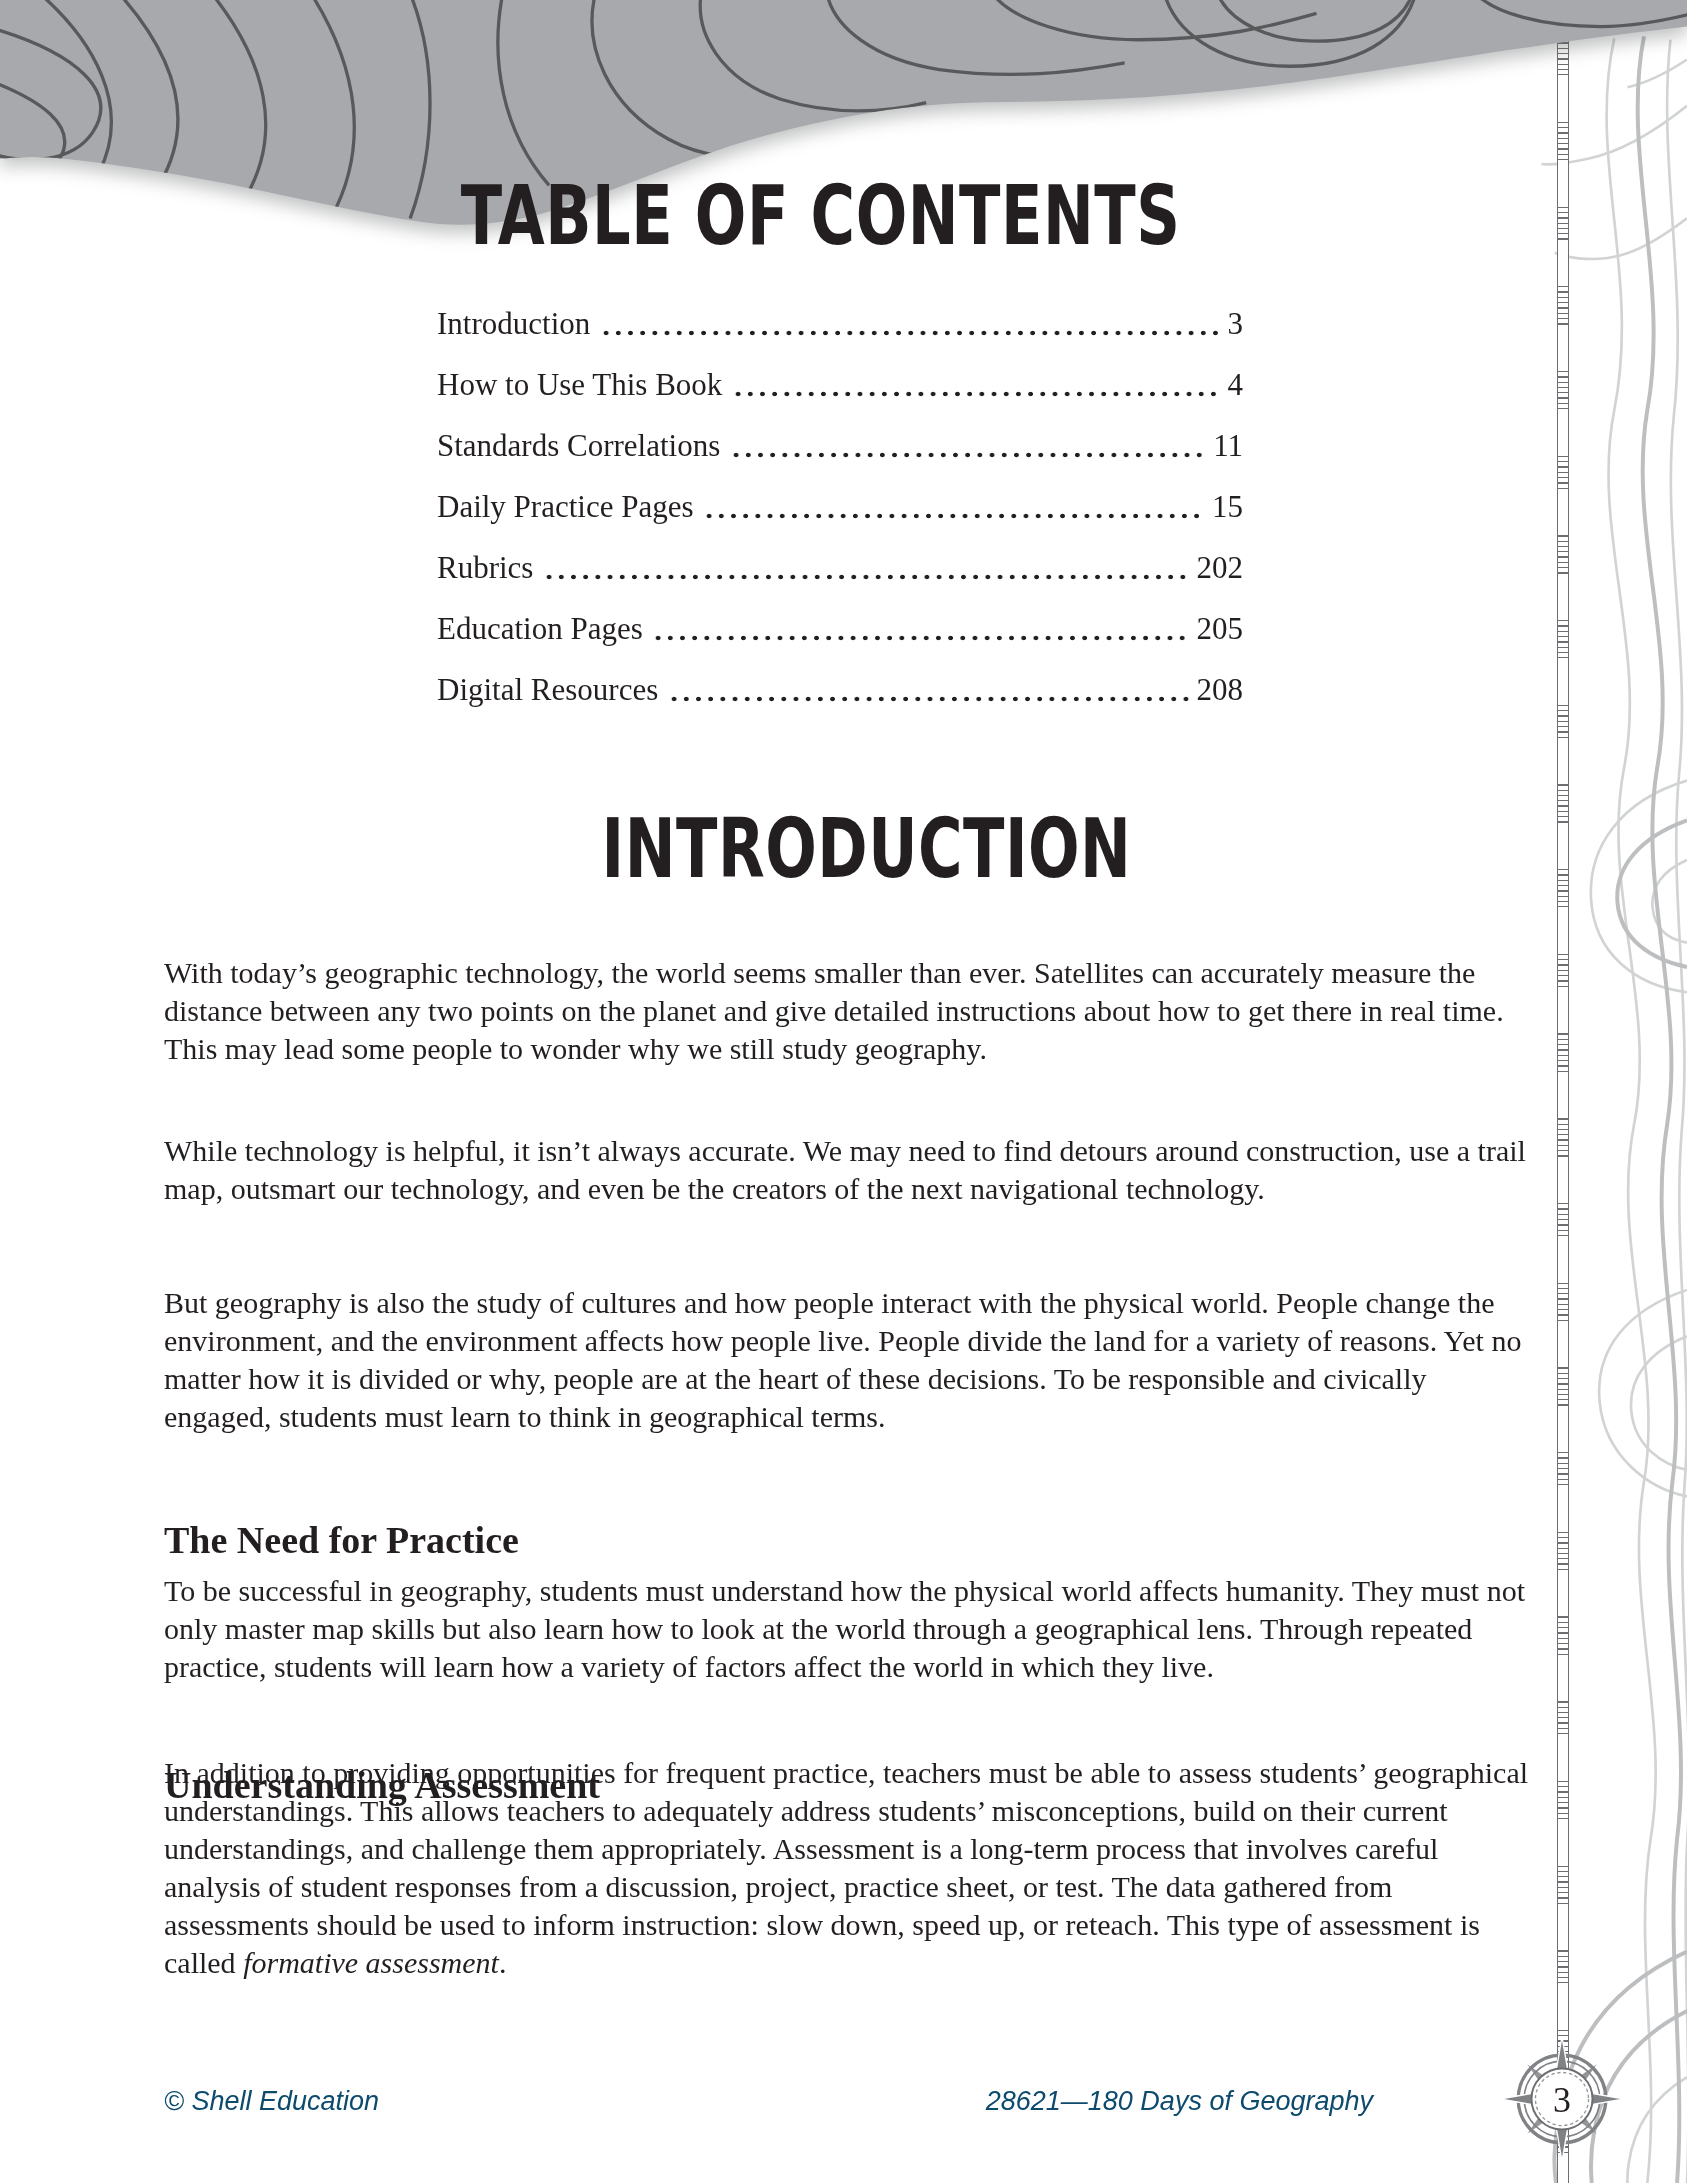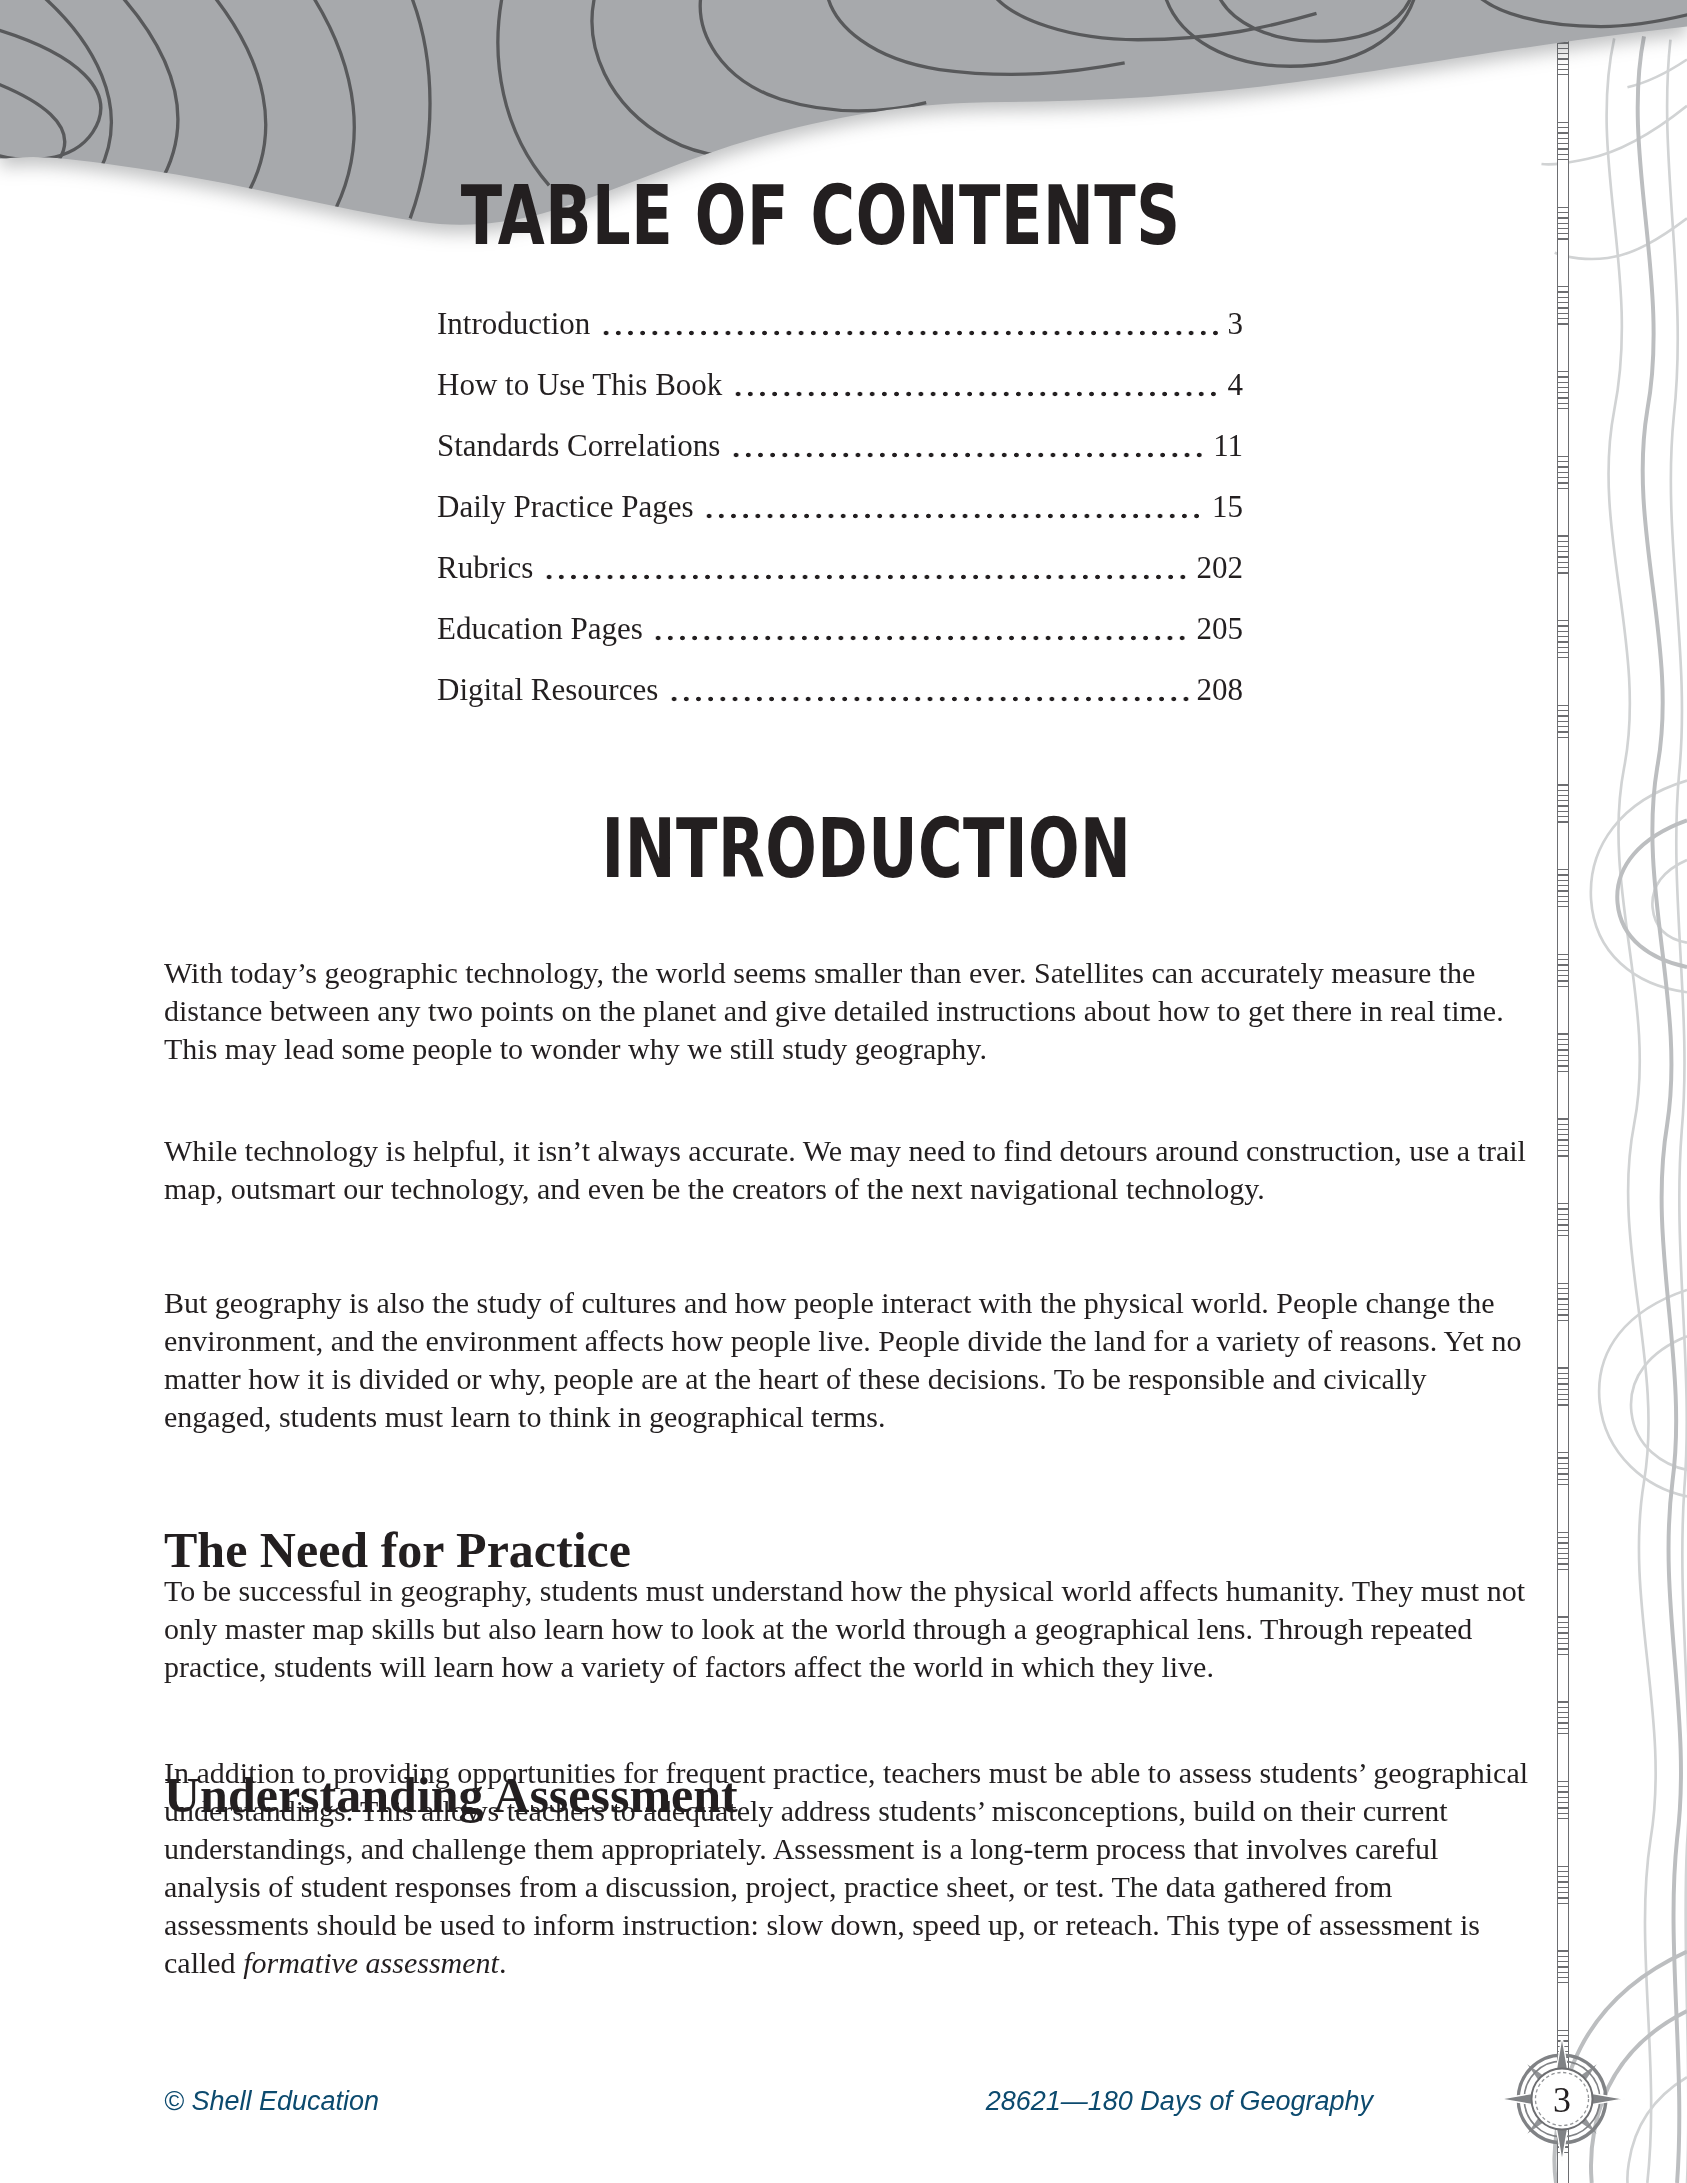--- a/index.html
+++ b/index.html
@@ -45,21 +45,21 @@
   .toc-page{white-space:nowrap;}
   
   .body-copy{position:absolute;z-index:4;left:164px;width:1375px;font-size:30px;line-height:38px;}
   .p1{top:924px;}
   .p2{top:1102px;}
   .p3{top:1254px;}
   .h-need{top:1486px;}
   .p4{top:1542px;}
   .h-assess{top:1731px;}
   .p5{top:1724px;}
-  .sub-heading{font-weight:bold;font-size:50px;line-height:44px;}
+  .sub-heading{font-weight:bold;font-size:38px;line-height:44px;}
   .italic{font-style:italic;}
   
   .footer-text{
     position:absolute;z-index:4;top:2085px;
     font-family:"Liberation Sans", sans-serif;
     font-style:italic;font-size:27px;line-height:32px;color:#0c4a6e;
   }
   .footer-left{left:164px;}
   .footer-right{right:314px;}
   .compass{position:absolute;z-index:5;left:1489px;top:2026px;}

